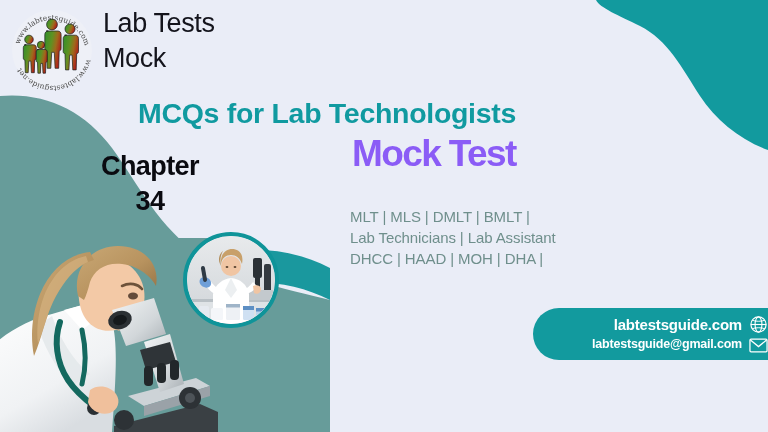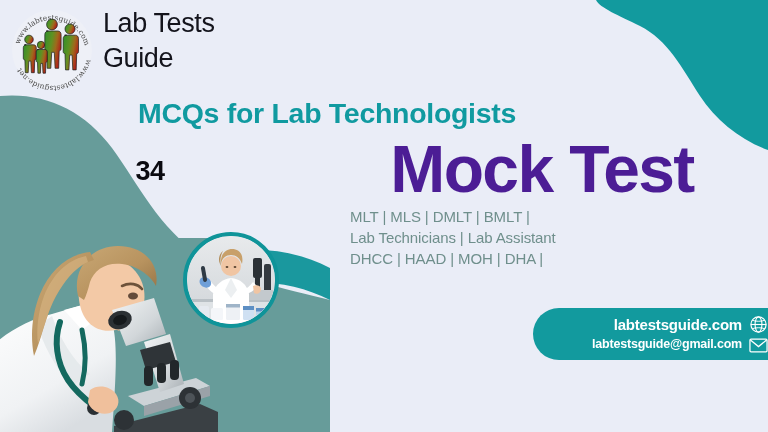--- a/index.html
+++ b/index.html
@@ -60,26 +60,25 @@
     color: #109aa0;
     letter-spacing: -0.3px;
     white-space: nowrap;
   }
 
   .mocktest {
     position: absolute;
     left: 352px;
     top: 134px;
     width: 380px;
-    font-size: 66px;
+    font-size: 37px;
     font-weight: bold;
-    color: #4c1d95;
+    color: #8b5cf6;
     letter-spacing: -1.6px;
     line-height: 1.08;
-    text-align: center;
   }
 
   .subtitle {
     position: absolute;
     left: 350px;
     top: 206px;
     width: 362px;
     font-size: 15px;
     line-height: 1.40;
     color: #6f8f8c;
@@ -240,34 +239,35 @@
         <circle cx="33" cy="39" r="3.7"></circle>
         <path d="M29.1,43.5 h7.8 c1.5,0 2.3,1.1 2.3,2.5 v8.8 c0,1 -0.6,1.4 -1.3,1.4
                  l-0.4,11 h-2.5 l-0.5,-9.8 h-1.6 l-0.5,9.8 h-2.5 l-0.4,-11
                  c-0.7,0 -1.3,-0.4 -1.3,-1.4 v-8.8 c0,-1.4 0.9,-2.5 2.4,-2.5 z"></path>
       </g>
     </g>
   </svg>
 
   <div class="brand">
     <div>Lab Tests</div>
-    <div>Guide</div>
+    <div>Mock</div>
   </div>
 
   <div class="headline">MCQs for Lab Technologists</div>
 
   <div class="mocktest">Mock Test</div>
 
   <div class="subtitle">
     <div>MLT | MLS | DMLT | BMLT |</div>
     <div>Lab Technicians | Lab Assistant</div>
     <div>DHCC | HAAD | MOH | DHA  |</div>
   </div>
 
   <div class="chapter">
+    <div class="chapter-word">Chapter</div>
     <div class="chapter-num">34</div>
   </div>
 
   <svg class="photo-main" viewBox="0 0 224 194" xmlns="http://www.w3.org/2000/svg">
     <defs>
       <clipPath id="mainClip">
           <rect x="0" y="0" width="224" height="194"></rect>
         </clipPath>
       <linearGradient id="hairG" x1="0" y1="0" x2="1" y2="1">
         <stop offset="0%" stop-color="#c9a875"></stop>

